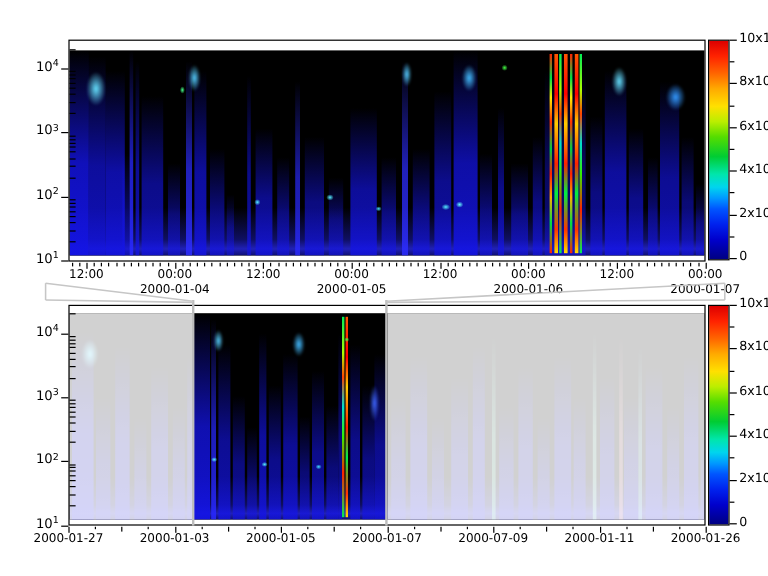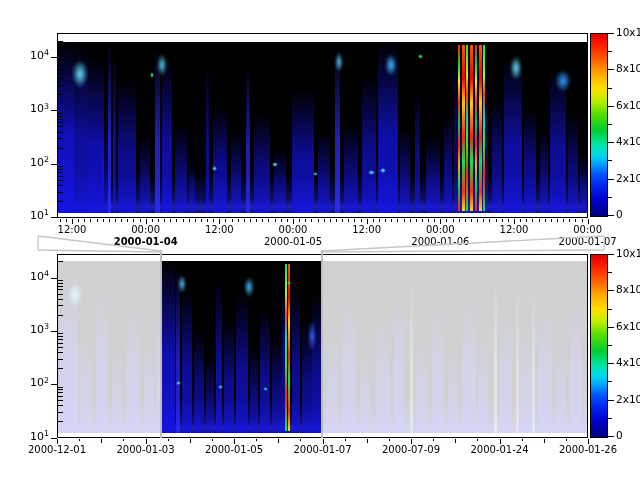--- a/index.html
+++ b/index.html
@@ -205,21 +205,21 @@
       <div style="position: absolute; left: 544.695px; top: 219px; width: 1px; height: 3px; background: rgb(0, 0, 0);"></div>
       <div style="position: absolute; left: 550.834px; top: 219px; width: 1px; height: 3px; background: rgb(0, 0, 0);"></div>
       <div style="position: absolute; left: 556.973px; top: 219px; width: 1px; height: 3px; background: rgb(0, 0, 0);"></div>
       <div style="position: absolute; left: 563.112px; top: 219px; width: 1px; height: 3px; background: rgb(0, 0, 0);"></div>
       <div style="position: absolute; left: 569.251px; top: 219px; width: 1px; height: 3px; background: rgb(0, 0, 0);"></div>
       <div style="position: absolute; left: 575.39px; top: 219px; width: 1px; height: 3px; background: rgb(0, 0, 0);"></div>
       <div style="position: absolute; left: 581.529px; top: 219px; width: 1px; height: 3px; background: rgb(0, 0, 0);"></div>
       <div style="position: absolute; left: 587.668px; top: 219px; width: 1px; height: 5px; background: rgb(0, 0, 0);"></div>
       <div class="xlab" style="position: absolute; left: 72px; top: 224px;">12:00</div>
       <div class="xlab" style="position: absolute; left: 145.667px; top: 224px;">00:00</div>
-      <div class="xlab" style="position: absolute; left: 145.667px; top: 236px; font-weight: bold;">2000-01-04</div>
+      <div class="xlab" style="position: absolute; left: 145.667px; top: 236px;">2000-01-04</div>
       <div class="xlab" style="position: absolute; left: 219.334px; top: 224px;">12:00</div>
       <div class="xlab" style="position: absolute; left: 293.001px; top: 224px;">00:00</div>
       <div class="xlab" style="position: absolute; left: 293.001px; top: 236px;">2000-01-05</div>
       <div class="xlab" style="position: absolute; left: 366.668px; top: 224px;">12:00</div>
       <div class="xlab" style="position: absolute; left: 440.335px; top: 224px;">00:00</div>
       <div class="xlab" style="position: absolute; left: 440.335px; top: 236px;">2000-01-06</div>
       <div class="xlab" style="position: absolute; left: 514.002px; top: 224px;">12:00</div>
       <div class="xlab" style="position: absolute; left: 587.669px; top: 224px;">00:00</div>
       <div class="xlab" style="position: absolute; left: 587.669px; top: 236px;">2000-01-07</div>
       <div class="cbar" style="position: absolute; left: 590px; top: 33px; width: 16px; height: 182px;"></div>
@@ -351,26 +351,26 @@
       <div style="position: absolute; left: 388.875px; top: 439px; width: 1px; height: 2px; background: rgb(0, 0, 0);"></div>
       <div style="position: absolute; left: 411px; top: 439px; width: 1px; height: 5px; background: rgb(0, 0, 0);"></div>
       <div style="position: absolute; left: 433.125px; top: 439px; width: 1px; height: 2px; background: rgb(0, 0, 0);"></div>
       <div style="position: absolute; left: 455.25px; top: 439px; width: 1px; height: 4px; background: rgb(0, 0, 0);"></div>
       <div style="position: absolute; left: 477.375px; top: 439px; width: 1px; height: 2px; background: rgb(0, 0, 0);"></div>
       <div style="position: absolute; left: 499.5px; top: 439px; width: 1px; height: 5px; background: rgb(0, 0, 0);"></div>
       <div style="position: absolute; left: 521.625px; top: 439px; width: 1px; height: 2px; background: rgb(0, 0, 0);"></div>
       <div style="position: absolute; left: 543.75px; top: 439px; width: 1px; height: 4px; background: rgb(0, 0, 0);"></div>
       <div style="position: absolute; left: 565.875px; top: 439px; width: 1px; height: 2px; background: rgb(0, 0, 0);"></div>
       <div style="position: absolute; left: 588px; top: 439px; width: 1px; height: 5px; background: rgb(0, 0, 0);"></div>
-      <div class="xlab" style="position: absolute; left: 57px; top: 444px;">2000-12-01</div>
+      <div class="xlab" style="position: absolute; left: 57px; top: 444px;">2000-01-27</div>
       <div class="xlab" style="position: absolute; left: 145.5px; top: 444px; text-align: center;">2000-01-03</div>
       <div class="xlab" style="position: absolute; left: 234px; top: 444px;">2000-01-05</div>
       <div class="xlab" style="position: absolute; left: 322.5px; top: 444px;">2000-01-07</div>
       <div class="xlab" style="position: absolute; left: 411px; top: 444px;">2000-07-09</div>
-      <div class="xlab" style="position: absolute; left: 499.5px; top: 444px;">2000-01-24</div>
+      <div class="xlab" style="position: absolute; left: 499.5px; top: 444px;">2000-01-11</div>
       <div class="xlab" style="position: absolute; left: 588px; top: 444px;">2000-01-26</div>
       <div class="cbar" style="position: absolute; left: 590px; top: 254px; width: 16px; height: 182px;"></div>
       <div style="position: absolute; left: 608px; top: 436px; width: 6px; height: 1px; background: rgb(0, 0, 0);"></div>
       <div class="cblab" style="position: absolute; left: 616px; top: 429px;"><span>0</span></div>
       <div style="position: absolute; left: 608px; top: 418px; width: 4px; height: 1px; background: rgb(0, 0, 0);"></div>
       <div style="position: absolute; left: 608px; top: 400px; width: 6px; height: 1px; background: rgb(0, 0, 0);"></div>
       <div class="cblab" style="position: absolute; left: 616px; top: 392.6px;"><span>2x10</span></div>
       <div style="position: absolute; left: 608px; top: 381px; width: 4px; height: 1px; background: rgb(0, 0, 0);"></div>
       <div style="position: absolute; left: 608px; top: 363px; width: 6px; height: 1px; background: rgb(0, 0, 0);"></div>
       <div class="cblab" style="position: absolute; left: 616px; top: 356.2px;"><span>4x10</span></div>

